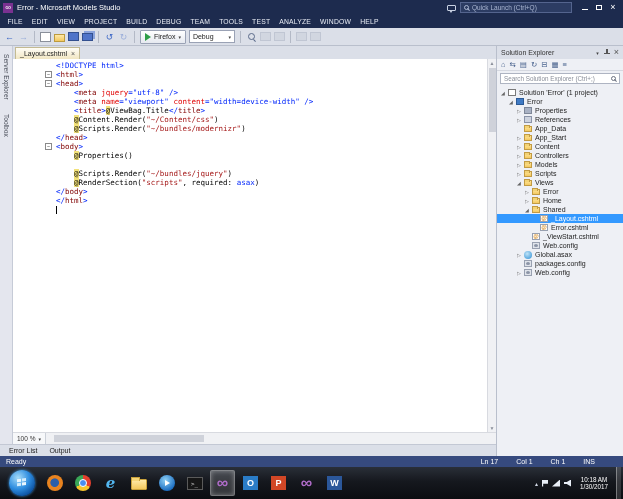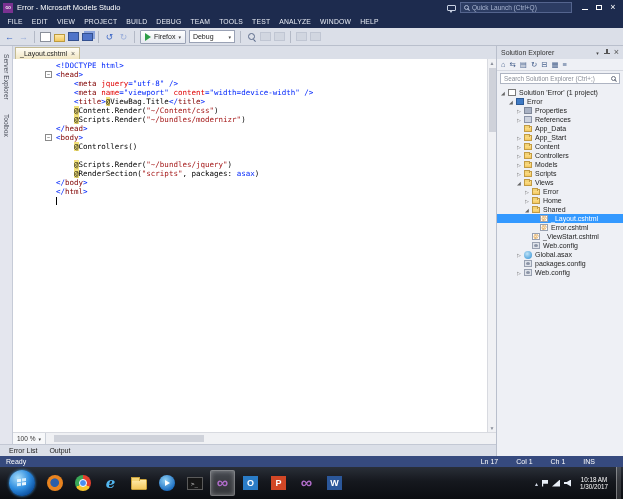--- a/index.html
+++ b/index.html
@@ -235,32 +235,33 @@
           <div class="tabstrip">
             <span class="doc-tab">
               <span>_Layout.cshtml</span>
               <span class="tab-close"></span>
             </span>
           </div>
           <div class="editor-wrap">
             <div class="code-area">
               <div>
                   <div class="code-line"><span class="fold-margin"></span><span class="line-text"><span class="tok-b">&lt;!DOCTYPE html&gt;</span></span></div>
+                  <div class="code-line"><span class="fold-margin"><span class="fold-box"></span></span><span class="line-text"><span class="tok-b">&lt;</span><span class="tok-m">html</span><span class="tok-b">&gt;</span></span></div>
                   <div class="code-line"><span class="fold-margin"><span class="fold-box"></span></span><span class="line-text"><span class="tok-b">&lt;</span><span class="tok-m">head</span><span class="tok-b">&gt;</span></span></div>
                   <div class="code-line"><span class="fold-margin"></span><span class="line-text"><span class="tok-t">    </span><span class="tok-b">&lt;</span><span class="tok-m">meta</span><span class="tok-t"> </span><span class="tok-r">jquery</span><span class="tok-b">=</span><span class="tok-b">"utf-8"</span><span class="tok-t"> </span><span class="tok-b">/&gt;</span></span></div>
                   <div class="code-line"><span class="fold-margin"></span><span class="line-text"><span class="tok-t">    </span><span class="tok-b">&lt;</span><span class="tok-m">meta</span><span class="tok-t"> </span><span class="tok-r">name</span><span class="tok-b">=</span><span class="tok-b">"viewport"</span><span class="tok-t"> </span><span class="tok-r">content</span><span class="tok-b">=</span><span class="tok-b">"width=device-width"</span><span class="tok-t"> </span><span class="tok-b">/&gt;</span></span></div>
                   <div class="code-line"><span class="fold-margin"></span><span class="line-text"><span class="tok-t">    </span><span class="tok-b">&lt;</span><span class="tok-m">title</span><span class="tok-b">&gt;</span><span class="tok-razor">@</span><span class="tok-t">ViewBag.Title</span><span class="tok-b">&lt;/</span><span class="tok-m">title</span><span class="tok-b">&gt;</span></span></div>
                   <div class="code-line"><span class="fold-margin"></span><span class="line-text"><span class="tok-t">    </span><span class="tok-razor">@</span><span class="tok-t">Content.Render(</span><span class="tok-s">"~/Content/css"</span><span class="tok-t">)</span></span></div>
                   <div class="code-line"><span class="fold-margin"></span><span class="line-text"><span class="tok-t">    </span><span class="tok-razor">@</span><span class="tok-t">Scripts.Render(</span><span class="tok-s">"~/bundles/modernizr"</span><span class="tok-t">)</span></span></div>
                   <div class="code-line"><span class="fold-margin"></span><span class="line-text"><span class="tok-b">&lt;/</span><span class="tok-m">head</span><span class="tok-b">&gt;</span></span></div>
                   <div class="code-line"><span class="fold-margin"><span class="fold-box"></span></span><span class="line-text"><span class="tok-b">&lt;</span><span class="tok-m">body</span><span class="tok-b">&gt;</span></span></div>
-                  <div class="code-line"><span class="fold-margin"></span><span class="line-text"><span class="tok-t">    </span><span class="tok-razor">@</span><span class="tok-t">Controllers()</span></span></div>
+                  <div class="code-line"><span class="fold-margin"></span><span class="line-text"><span class="tok-t">    </span><span class="tok-razor">@</span><span class="tok-t">Properties()</span></span></div>
                   <div class="code-line"><span class="fold-margin"></span><span class="line-text"></span></div>
                   <div class="code-line"><span class="fold-margin"></span><span class="line-text"><span class="tok-t">    </span><span class="tok-razor">@</span><span class="tok-t">Scripts.Render(</span><span class="tok-s">"~/bundles/jquery"</span><span class="tok-t">)</span></span></div>
-                  <div class="code-line"><span class="fold-margin"></span><span class="line-text"><span class="tok-t">    </span><span class="tok-razor">@</span><span class="tok-t">RenderSection(</span><span class="tok-s">"scripts"</span><span class="tok-t">, packages: </span><span class="tok-k">asax</span><span class="tok-t">)</span></span></div>
+                  <div class="code-line"><span class="fold-margin"></span><span class="line-text"><span class="tok-t">    </span><span class="tok-razor">@</span><span class="tok-t">RenderSection(</span><span class="tok-s">"scripts"</span><span class="tok-t">, required: </span><span class="tok-k">asax</span><span class="tok-t">)</span></span></div>
                   <div class="code-line"><span class="fold-margin"></span><span class="line-text"><span class="tok-b">&lt;/</span><span class="tok-m">body</span><span class="tok-b">&gt;</span></span></div>
                   <div class="code-line"><span class="fold-margin"></span><span class="line-text"><span class="tok-b">&lt;/</span><span class="tok-m">html</span><span class="tok-b">&gt;</span></span></div>
                   <div class="code-line"><span class="fold-margin"></span><span class="line-text"><span class="caret-bar"></span></span></div>
                 </div>
             </div>
             <div class="vscroll">
               <span class="vs-arrow">▲</span>
               <span class="vs-thumb"></span>
               <span class="flex-sp"></span>
               <span class="vs-arrow">▼</span>

